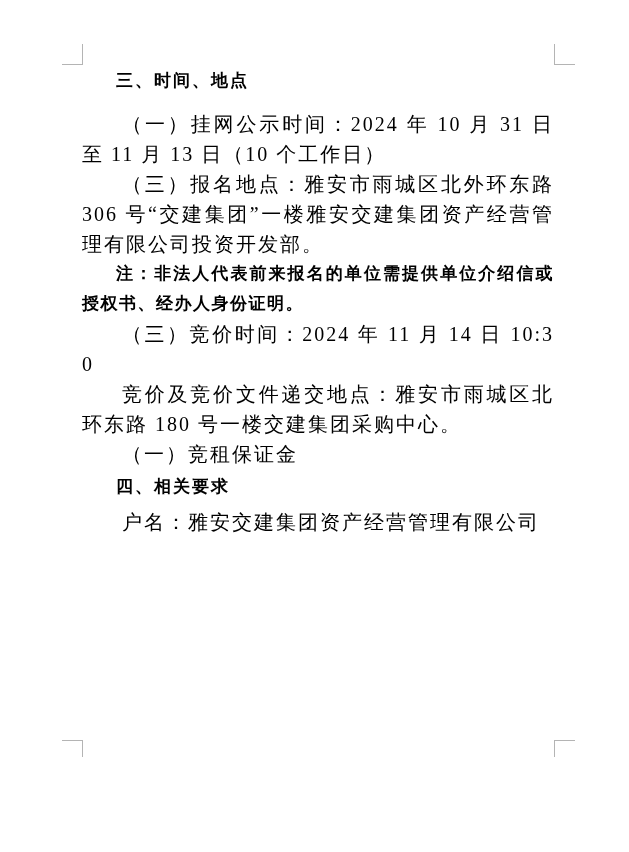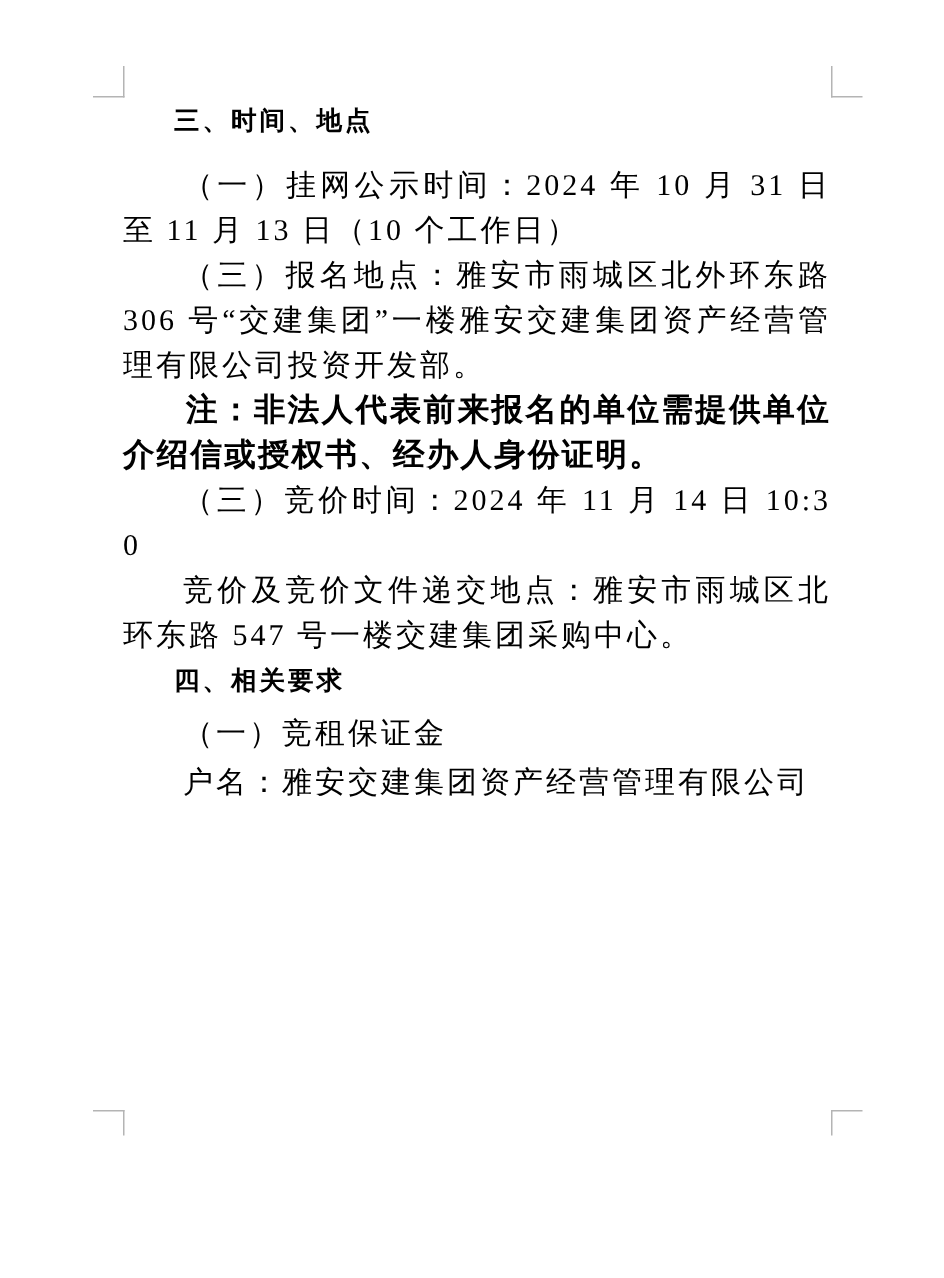--- a/index.html
+++ b/index.html
@@ -55,21 +55,21 @@
     font-weight: bold;
     font-size: 17px;
     letter-spacing: 2px;
   }
   .heading-1 { margin-bottom: 13px; }
   .heading-2 { margin-bottom: 5px; }
   .deposit-title { margin-bottom: 3px; }
   .note {
     font-family: "Liberation Sans", "DejaVu Sans", sans-serif;
     font-weight: bold;
-    font-size: 21px;
+    font-size: 17px;
     letter-spacing: 1.5px;
   }
 </style>
 </head>
 <body>
 
 <div class="page">
 
   <div class="crop-mark crop-tl"></div>
   <div class="crop-mark crop-tr"></div>
@@ -82,25 +82,25 @@
 
     <p class="para">（一）挂网公示时间：2024 年 10 月 31 日至 11 月 13 日（10 个工作日）</p>
 
 
     <p class="para">（三）报名地点：雅安市雨城区北外环东路 306 号“交建集团”一楼雅安交建集团资产经营管理有限公司投资开发部。</p>
 
     <p class="para note">注：非法人代表前来报名的单位需提供单位介绍信或授权书、经办人身份证明。</p>
 
     <p class="para">（三）竞价时间：2024 年 11 月 14 日 10:30</p>
 
-    <p class="para">竞价及竞价文件递交地点：雅安市雨城区北环东路 547 号一楼交建集团采购中心。</p>
+    <p class="para">竞价及竞价文件递交地点：雅安市雨城区北环东路 180 号一楼交建集团采购中心。</p>
+
+    <p class="para deposit-title">（一）竞租保证金</p>
 
     <p class="para heading heading-2">四、相关要求</p>
-
-    <p class="para deposit-title">（一）竞租保证金</p>
 
 
     <p class="para">户名：雅安交建集团资产经营管理有限公司</p>
 
 
 
   </div>
 </div>
 
 </body></html>

